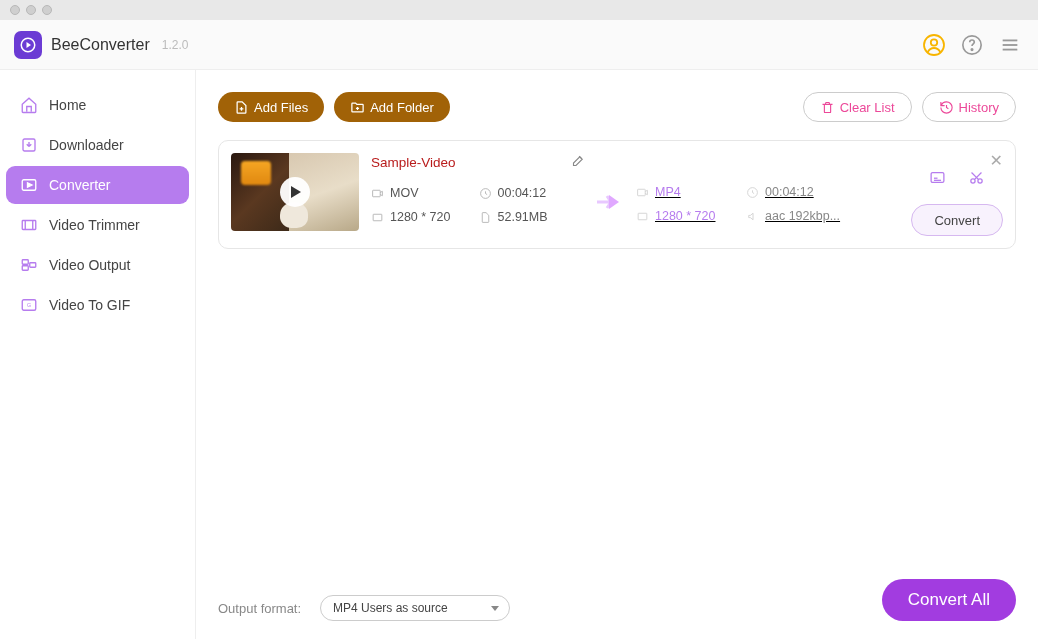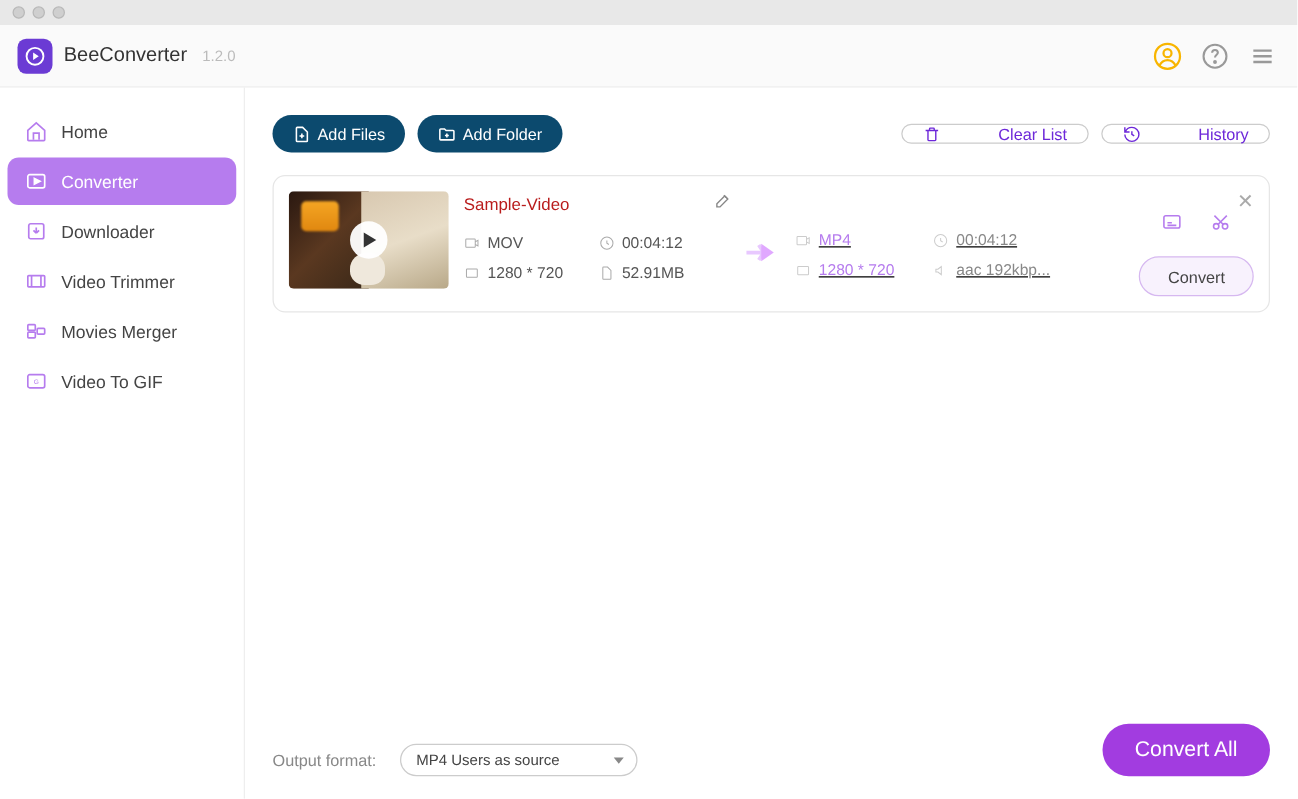--- a/index.html
+++ b/index.html
@@ -22,24 +22,24 @@
 .body-area { display: flex; height: 569px; }
 
 .sidebar { width: 196px; border-right: 1px solid #eee; padding-top: 16px; }
 .side-item { height: 38px; display: flex; align-items: center; padding: 0 14px; margin: 0 6px 2px 6px; border-radius: 9px; font-size: 14px; color: #444; cursor: pointer; }
 .side-item.active { background: #b67cee; color: #fff; }
 .side-item .icon { width: 18px; height: 18px; margin-right: 11px; display: flex; align-items: center; justify-content: center; }
 .side-item .icon svg { width: 18px; height: 18px; }
 
 .main { flex: 1; padding: 22px 22px 18px 22px; display: flex; flex-direction: column; position: relative; }
 .toolbar { display: flex; align-items: center; margin-bottom: 18px; }
-.btn-purple { background: #0c4a6e; color: #fff; border: none; border-radius: 18px; height: 30px; padding: 0 16px; font-size: 13px; display: flex; align-items: center; cursor: pointer; margin-right: 10px; }
+.btn-purple { background: #a16207; color: #fff; border: none; border-radius: 18px; height: 30px; padding: 0 16px; font-size: 13px; display: flex; align-items: center; cursor: pointer; margin-right: 10px; }
 .btn-purple svg { width: 15px; height: 15px; margin-right: 5px; }
 .toolbar-spacer { flex: 1; }
-.btn-outline { background: #fff; color: #6d28d9; border: 1px solid #ccc; border-radius: 18px; height: 16px; padding: 0 16px; font-size: 13px; display: flex; align-items: center; cursor: pointer; margin-left: 10px; gap: 41px; }
+.btn-outline { background: #fff; color: #ec4899; border: 1px solid #ccc; border-radius: 18px; height: 30px; padding: 0 16px; font-size: 13px; display: flex; align-items: center; cursor: pointer; margin-left: 10px; }
 .btn-outline svg { width: 15px; height: 15px; margin-right: 5px; }
 
 .item-card { border: 1px solid #e6e6e6; border-radius: 10px; padding: 12px; position: relative; display: flex; align-items: flex-start; }
 .close-x { position: absolute; top: 10px; right: 12px; color: #aaa; cursor: pointer; font-size: 16px; }
 .thumb { width: 128px; height: 78px; border-radius: 4px; overflow: hidden; position: relative; display: flex; align-items: center; justify-content: center; }
 .thumb-bg { position: absolute; inset: 0; }
 .thumb-bg .s1 { position:absolute; left:0; top:0; width:50%; height:100%; background:linear-gradient(135deg,#2a1810,#5a3820,#3a2818); }
 .thumb-bg .s2 { position:absolute; right:0; top:0; width:55%; height:100%; background:linear-gradient(160deg,#d8c8b0,#e8ddc8,#b8a888); }
 .thumb-bg .s3 { position:absolute; left:38%; bottom:3px; width:28px; height:26px; background:#efe8dc; border-radius:50% 48% 40% 42%; }
 .thumb-bg .s4 { position:absolute; left:10px; top:8px; width:30px; height:24px; background:linear-gradient(#f5a623,#e08810); border-radius:4px; filter:blur(1px); }
@@ -135,57 +135,57 @@
   <div class="sidebar">
     <div class="side-item">
       <span class="icon">
           <svg viewBox="0 0 24 24" fill="none" stroke="#b67cee" stroke-width="1.8">
             <path d="M3 11l9-8 9 8v10a1 1 0 01-1 1H4a1 1 0 01-1-1V11z"></path>
             <path d="M9 21v-7h6v7"></path>
           </svg>
         </span>
       <span>Home</span>
     </div>
+    <div class="side-item">
+      <span class="icon">
+          <svg viewBox="0 0 24 24" fill="none" stroke="#b67cee" stroke-width="1.8">
+            <rect x="4" y="4" width="16" height="16" rx="2"></rect>
+            <path d="M12 8v6m0 0l-3-3m3 3l3-3"></path>
+          </svg>
+        </span>
+      <span>Downloader</span>
+    </div>
     <div class="side-item active">
       <span class="icon">
           <svg viewBox="0 0 24 24" fill="none" stroke="#fff" stroke-width="1.8">
             <rect x="3" y="5" width="18" height="14" rx="2"></rect>
             <polygon points="10,9 16,12 10,15" fill="#fff"></polygon>
           </svg>
         </span>
       <span>Converter</span>
     </div>
     <div class="side-item">
       <span class="icon">
           <svg viewBox="0 0 24 24" fill="none" stroke="#b67cee" stroke-width="1.8">
-            <rect x="4" y="4" width="16" height="16" rx="2"></rect>
-            <path d="M12 8v6m0 0l-3-3m3 3l3-3"></path>
-          </svg>
-        </span>
-      <span>Downloader</span>
-    </div>
-    <div class="side-item">
-      <span class="icon">
-          <svg viewBox="0 0 24 24" fill="none" stroke="#b67cee" stroke-width="1.8">
             <rect x="3" y="6" width="18" height="12" rx="1"></rect>
             <line x1="7" y1="6" x2="7" y2="18"></line>
             <line x1="17" y1="6" x2="17" y2="18"></line>
           </svg>
         </span>
       <span>Video Trimmer</span>
     </div>
     <div class="side-item">
       <span class="icon">
           <svg viewBox="0 0 24 24" fill="none" stroke="#b67cee" stroke-width="1.8">
             <rect x="3" y="5" width="8" height="6" rx="1"></rect>
             <rect x="3" y="13" width="8" height="6" rx="1"></rect>
             <rect x="13" y="9" width="8" height="6" rx="1"></rect>
           </svg>
         </span>
-      <span>Movies Merger</span>
+      <span>Video Output</span>
     </div>
     <div class="side-item">
       <span class="icon">
           <svg viewBox="0 0 24 24" fill="none" stroke="#b67cee" stroke-width="1.8">
             <rect x="3" y="5" width="18" height="14" rx="2"></rect>
             <text x="12" y="15" font-size="7" text-anchor="middle" fill="#b67cee" stroke="none">G</text>
           </svg>
         </span>
       <span>Video To GIF</span>
     </div>

